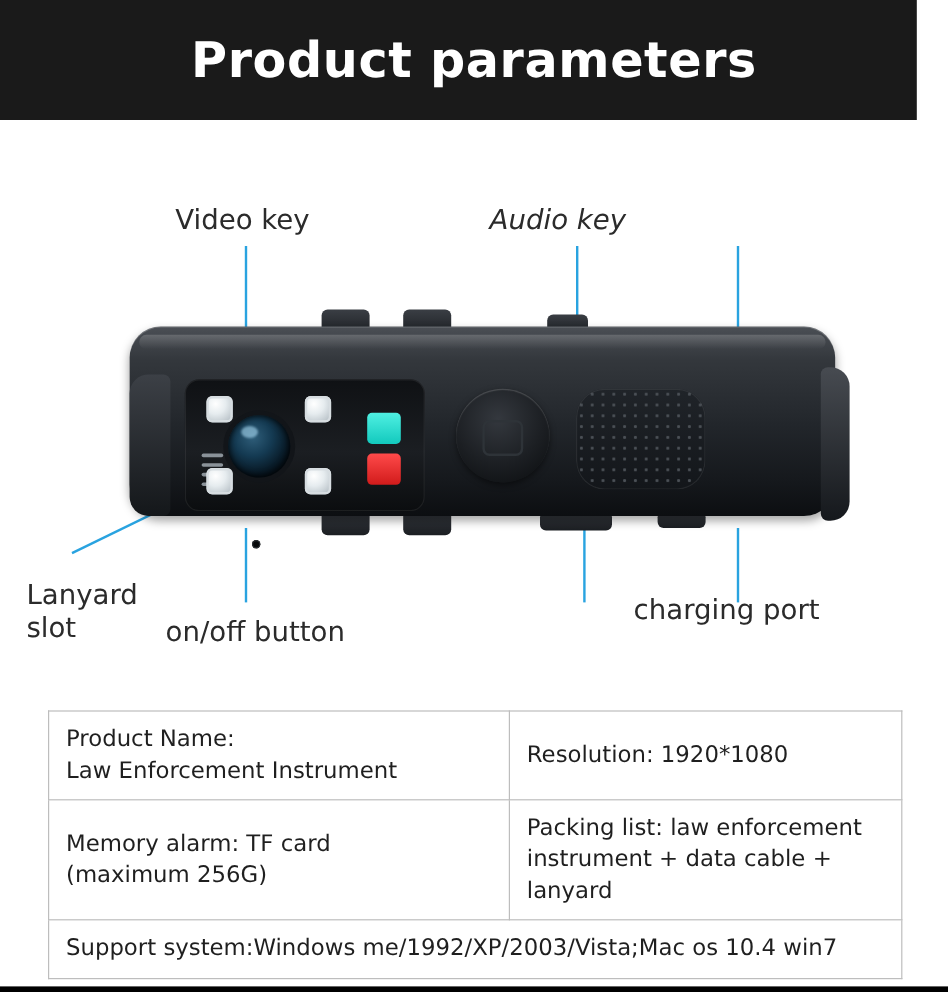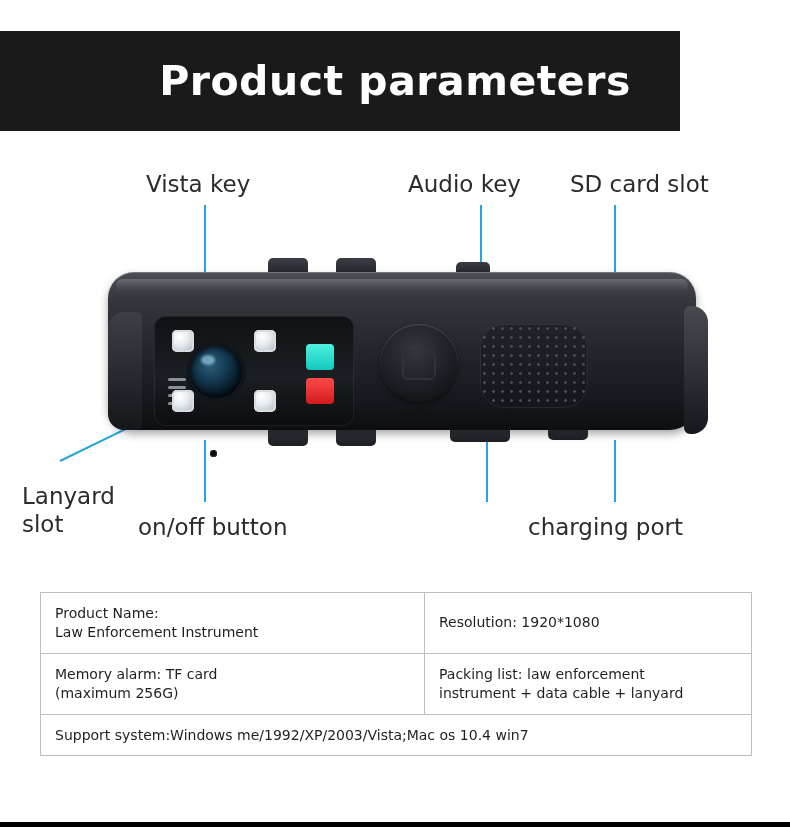--- a/index.html
+++ b/index.html
@@ -17,24 +17,23 @@
   .page {
     position: relative;
     width: 790px;
     height: 827px;
     background: #fff;
   }
   
   .header {
     position: absolute;
     left: 0; top: 0;
-    width: 680px;
+    width: 764px;
     height: 100px;
     background: #1a1a1a;
-    margin-top: 31px;
   }
   .header-title {
     position: absolute;
     left: 0; top: 0;
     width: 790px;
     height: 100px;
     line-height: 100px;
     text-align: center;
     color: #ffffff;
     font-size: 41px;
@@ -204,21 +203,21 @@
       linear-gradient(180deg,#202429,#13161a);
     box-shadow: inset 0 0 0 1px rgba(255,255,255,0.08);
   }
   
   .spec-table {
     position: absolute;
     left: 40px;
     top: 592px;
     width: 712px;
     border-collapse: collapse;
-    font-size: 14px;
+    font-size: 19px;
     color: #1f1f1f;
   }
   .spec-table td {
     border: 1px solid #bdbdbd;
     padding: 11px 14px;
     vertical-align: middle;
     line-height: 1.35;
     white-space: pre-line;
   }
   .col-a { width: 355px; }
@@ -233,28 +232,27 @@
 </style>
 </head>
 <body>
 
 <div class="page">
 
   <div class="header">
     <div class="header-title">Product parameters</div>
   </div>
 
-  <div class="label" style="left:146px; top:170px;">Vista key</div>
-  <div class="label" style="left:408px; top:170px;">Audio key</div>
-  <div class="label" style="left:570px; top:170px;">SD card slot</div>
+  <div class="label" style="left:146px; top:170px;">Video key</div>
+  <div class="label" style="left:408px; top:170px;font-style:italic;">Audio key</div>
 
   <div class="label" style="left:138px; top:513px;">on/off button</div>
   <div class="label" style="left:22px; top:482px;">Lanyard
 slot</div>
-  <div class="label" style="left:528px; top:513px;">charging port</div>
+  <div class="label" style="left:528px; top:495px;">charging port</div>
 
   <div class="leader" style="left:204px; top:205px; width:2px; height:70px;"></div>
 
   <div class="leader" style="left:480px; top:205px; width:2px; height:68px;"></div>
 
   <div class="leader" style="left:614px; top:205px; width:2px; height:72px;"></div>
 
   <div class="leader" style="left:60px; top:460px; width:90px; height:2px;
        transform: rotate(-26deg); transform-origin: left center;"></div>
 

